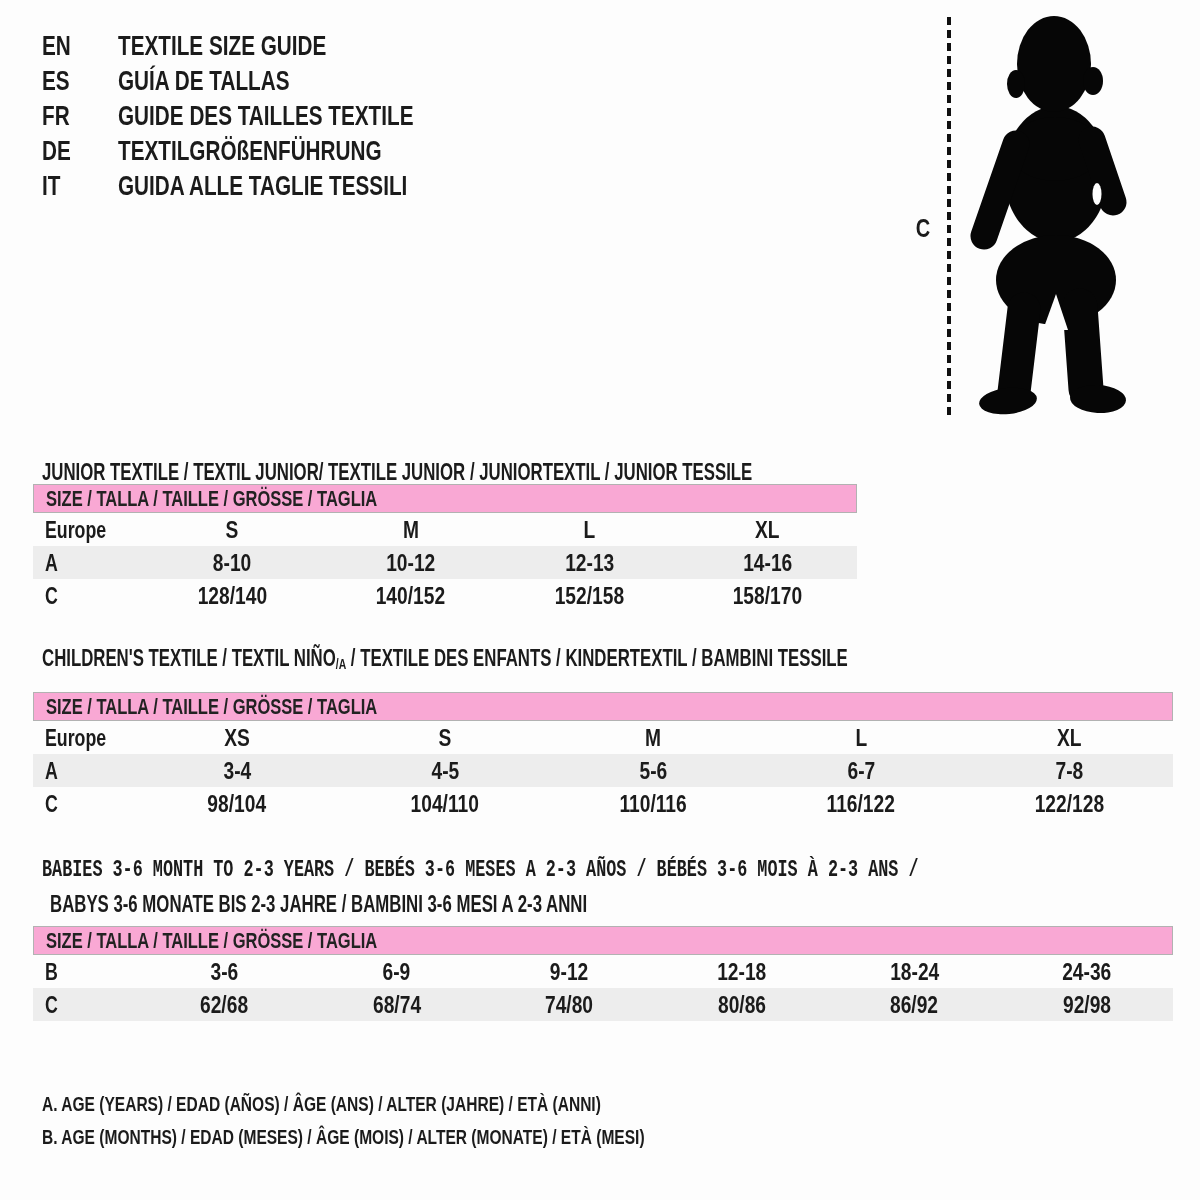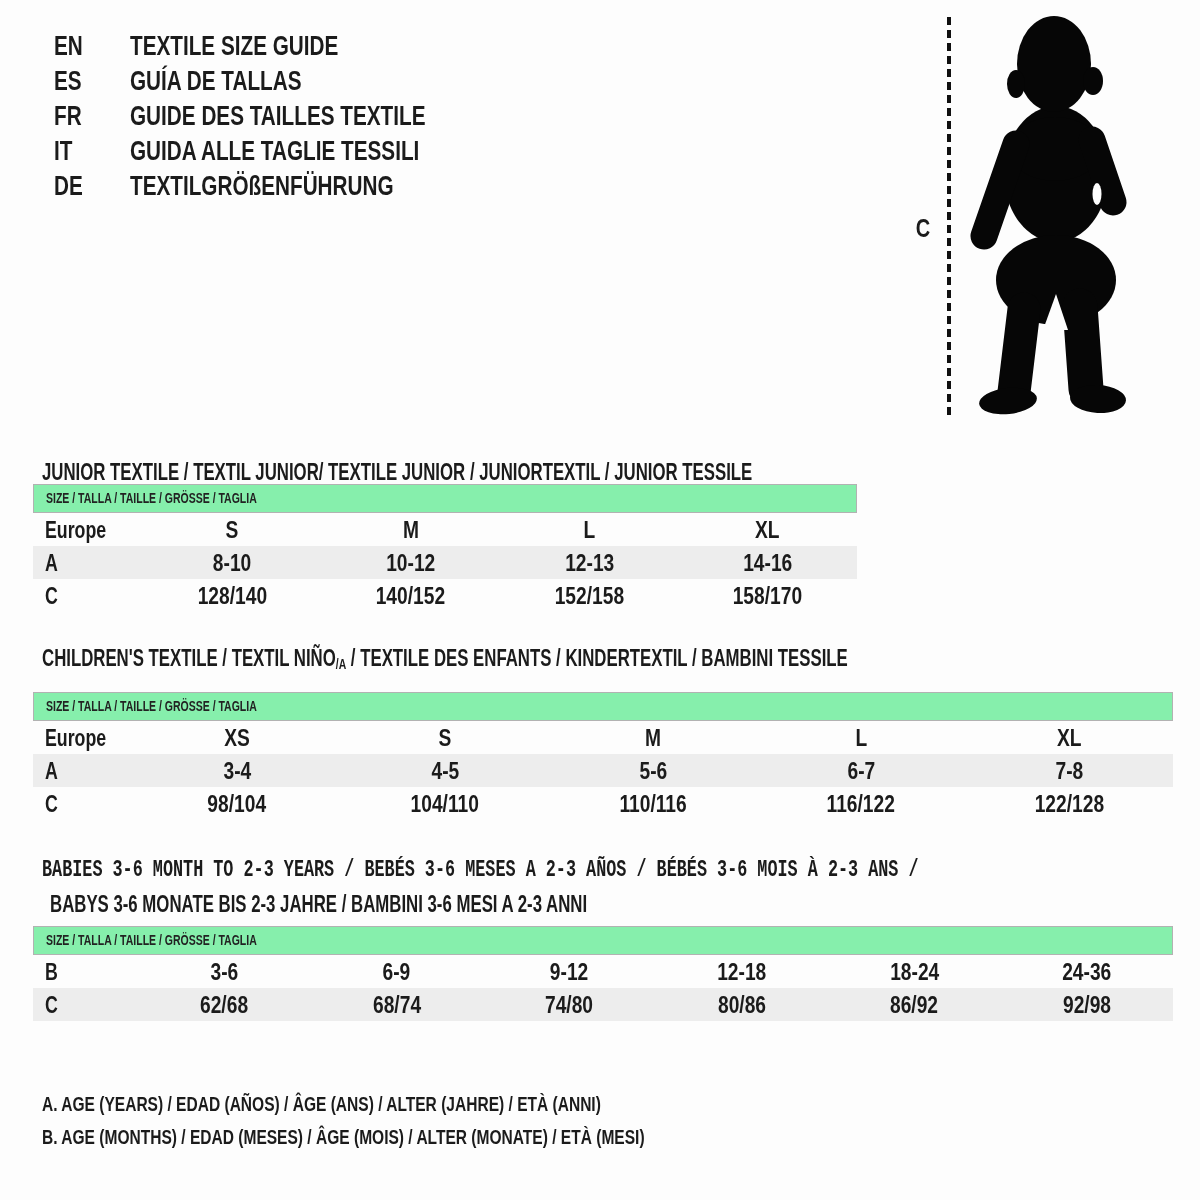--- a/index.html
+++ b/index.html
@@ -12,41 +12,41 @@
   }
   .abs { position:absolute; }
 
   
   .cnd  { display:inline-block; transform:scaleX(.74); transform-origin:0 50%; white-space:nowrap; }
   .cndt { display:inline-block; transform:scaleX(.73); transform-origin:0 50%; white-space:nowrap; }
   .cndb { display:inline-block; transform:scaleX(.75); transform-origin:0 50%; white-space:nowrap; }
   .cndc { display:inline-block; transform:scaleX(.80); transform-origin:50% 50%; white-space:nowrap; }
 
   
-  .lang-list { left:42px; top:28px;margin-left:12px; }
+  .lang-list { left:42px; top:28px; }
   .lang-row  { display:flex; height:35px; align-items:center; font-weight:bold; font-size:28px; }
   .lang-code { flex:0 0 76px; }
 
   
   .dash-line {
     left:947px; top:17px; width:4px; height:400px;
     background:repeating-linear-gradient(180deg,#101010 0 8px,transparent 8px 13px);
   }
   .c-label { left:914px; top:214px; font-size:25px; font-weight:bold; }
   .toddler { left:966px; top:14px; }
 
   
   .sec-title { font-size:23px; font-weight:bold; line-height:24px; }
   .sub-a { font-size:.62em; vertical-align:-0.18em; }
 
   
   .size-block { position:absolute; }
   .bar {
-    height:29px; background:#86efac; border:1px solid #b2b2b2;
-    font-size:14px; font-weight:bold; line-height:27px; padding-left:12px; color:#222;
+    height:29px; background:#f9a8d4; border:1px solid #b2b2b2;
+    font-size:22px; font-weight:bold; line-height:27px; padding-left:12px; color:#222;
   }
   table.size-table { border-collapse:collapse; table-layout:fixed; width:100%; }
   .size-table td { height:33px; padding:0; font-size:24px; font-weight:bold;
                    text-align:center; vertical-align:middle; }
   .size-table td.lbl { text-align:left; padding-left:12px; }
   .size-table tr.shaded { background:#ededed; }
 
   
   .legend { left:42px; top:1076px;margin-top:11px; }
   .legend-line { font-size:21px; font-weight:bold; line-height:33px; height:33px; }
@@ -61,26 +61,26 @@
   </div>
   <div class="lang-row">
     <span class="lang-code"><span class="cnd">ES</span></span>
     <span class="cnd">GUÍA DE TALLAS</span>
   </div>
   <div class="lang-row">
     <span class="lang-code"><span class="cnd">FR</span></span>
     <span class="cnd">GUIDE DES TAILLES TEXTILE</span>
   </div>
   <div class="lang-row">
+    <span class="lang-code"><span class="cnd">DE</span></span>
+    <span class="cnd">TEXTILGRÖßENFÜHRUNG</span>
+  </div>
+  <div class="lang-row">
     <span class="lang-code"><span class="cnd">IT</span></span>
     <span class="cnd">GUIDA ALLE TAGLIE TESSILI</span>
-  </div>
-  <div class="lang-row">
-    <span class="lang-code"><span class="cnd">DE</span></span>
-    <span class="cnd">TEXTILGRÖßENFÜHRUNG</span>
   </div>
 </div>
 
 <div class="abs dash-line"></div>
 <div class="abs c-label"><span class="cndc">C</span></div>
 
 <svg class="abs toddler" width="172" height="406" viewBox="0 0 172 406" xmlns="http://www.w3.org/2000/svg">
   <g fill="#060606">
 
     <ellipse cx="90" cy="160" rx="52" ry="68"></ellipse>

